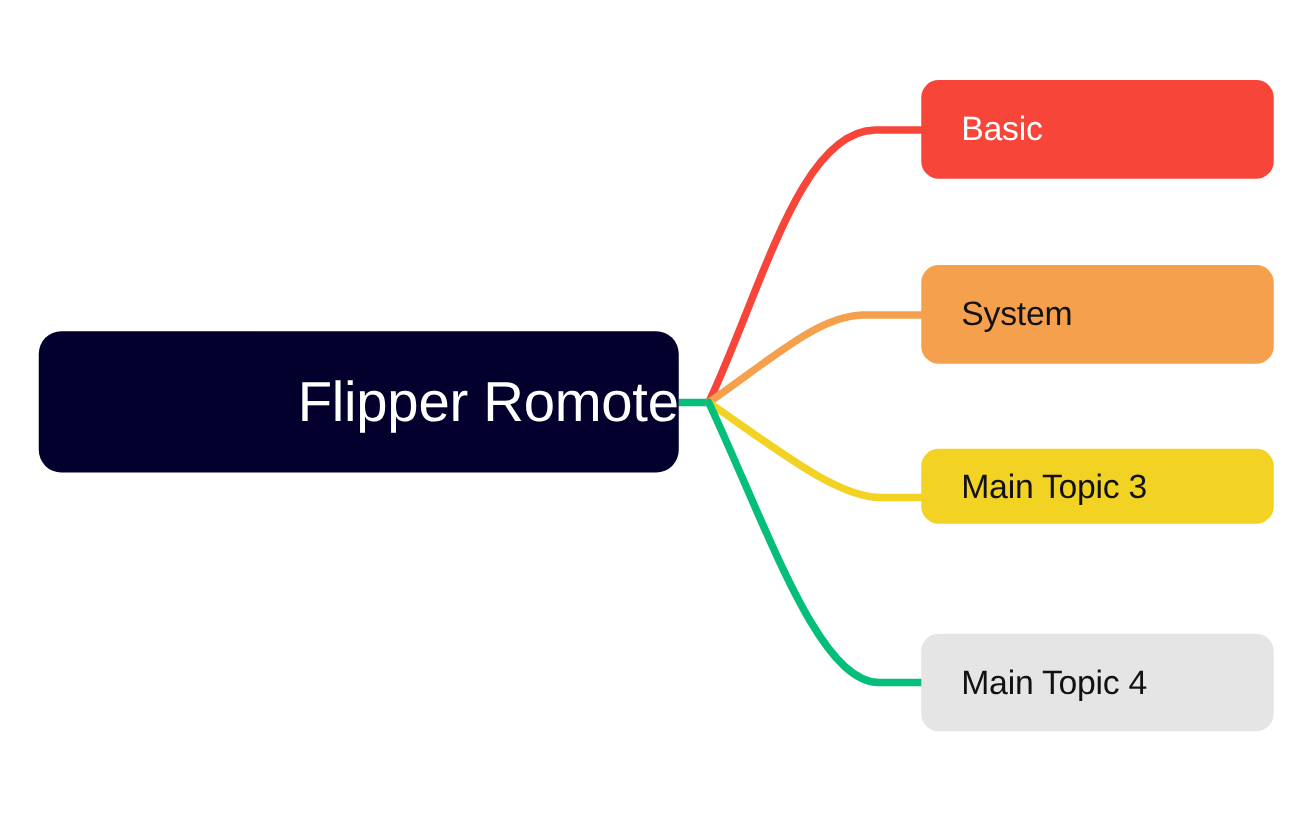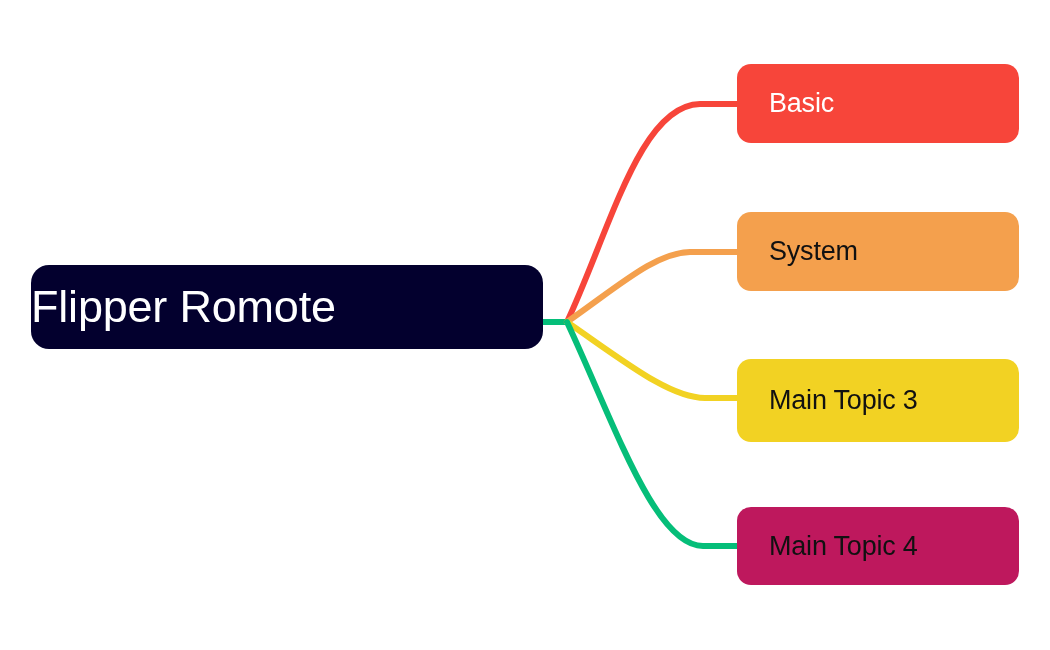--- a/index.html
+++ b/index.html
@@ -39,39 +39,39 @@
   .node-label {
     white-space: nowrap;
     font-weight: normal;
     letter-spacing: -0.2px;
   }
   
   #root-node {
     left: 31px;
     top: 265px;
     width: 512px;
-    height: 84px;
+    height: 113px;
     border-radius: 18px;
-    justify-content: flex-start;
+    justify-content: flex-end;
   }
   #root-node .node-label {
     font-size: 45px;
   }
   
   .branch-node {
     left: 737px;
     width: 282px;
     padding-left: 32px;
   }
   .branch-node .node-label {
     font-size: 27px;
   }
   #node-0 { top: 64px;  height: 79px; }
   #node-1 { top: 212px; height: 79px; }
-  #node-2 { top: 359px; height: 83px; }
+  #node-2 { top: 359px; height: 60px; }
   #node-3 { top: 507px; height: 78px; }
 </style>
 </head>
 <body>
 
 <div id="canvas" style="background: rgb(255, 255, 255);">
 
   <svg id="connectors" viewBox="0 0 1050 650" width="1050" height="650" xmlns="http://www.w3.org/2000/svg">
 
     <path d="M 543 322 L 569 322" fill="none" stroke="#05be79" stroke-width="6" stroke-linecap="butt"></path>
@@ -94,17 +94,17 @@
   </div>
 
   <div class="node branch-node" id="node-1" style="background: rgb(244, 160, 77);">
     <span class="node-label" style="color: rgb(17, 17, 17);">System</span>
   </div>
 
   <div class="node branch-node" id="node-2" style="background: rgb(242, 210, 35);">
     <span class="node-label" style="color: rgb(17, 17, 17);">Main Topic 3</span>
   </div>
 
-  <div class="node branch-node" id="node-3" style="background: #be185d;">
+  <div class="node branch-node" id="node-3" style="background: #e5e5e5;">
     <span class="node-label" style="color: rgb(17, 17, 17);">Main Topic 4</span>
   </div>
 
 </div>
 
 </body></html>

